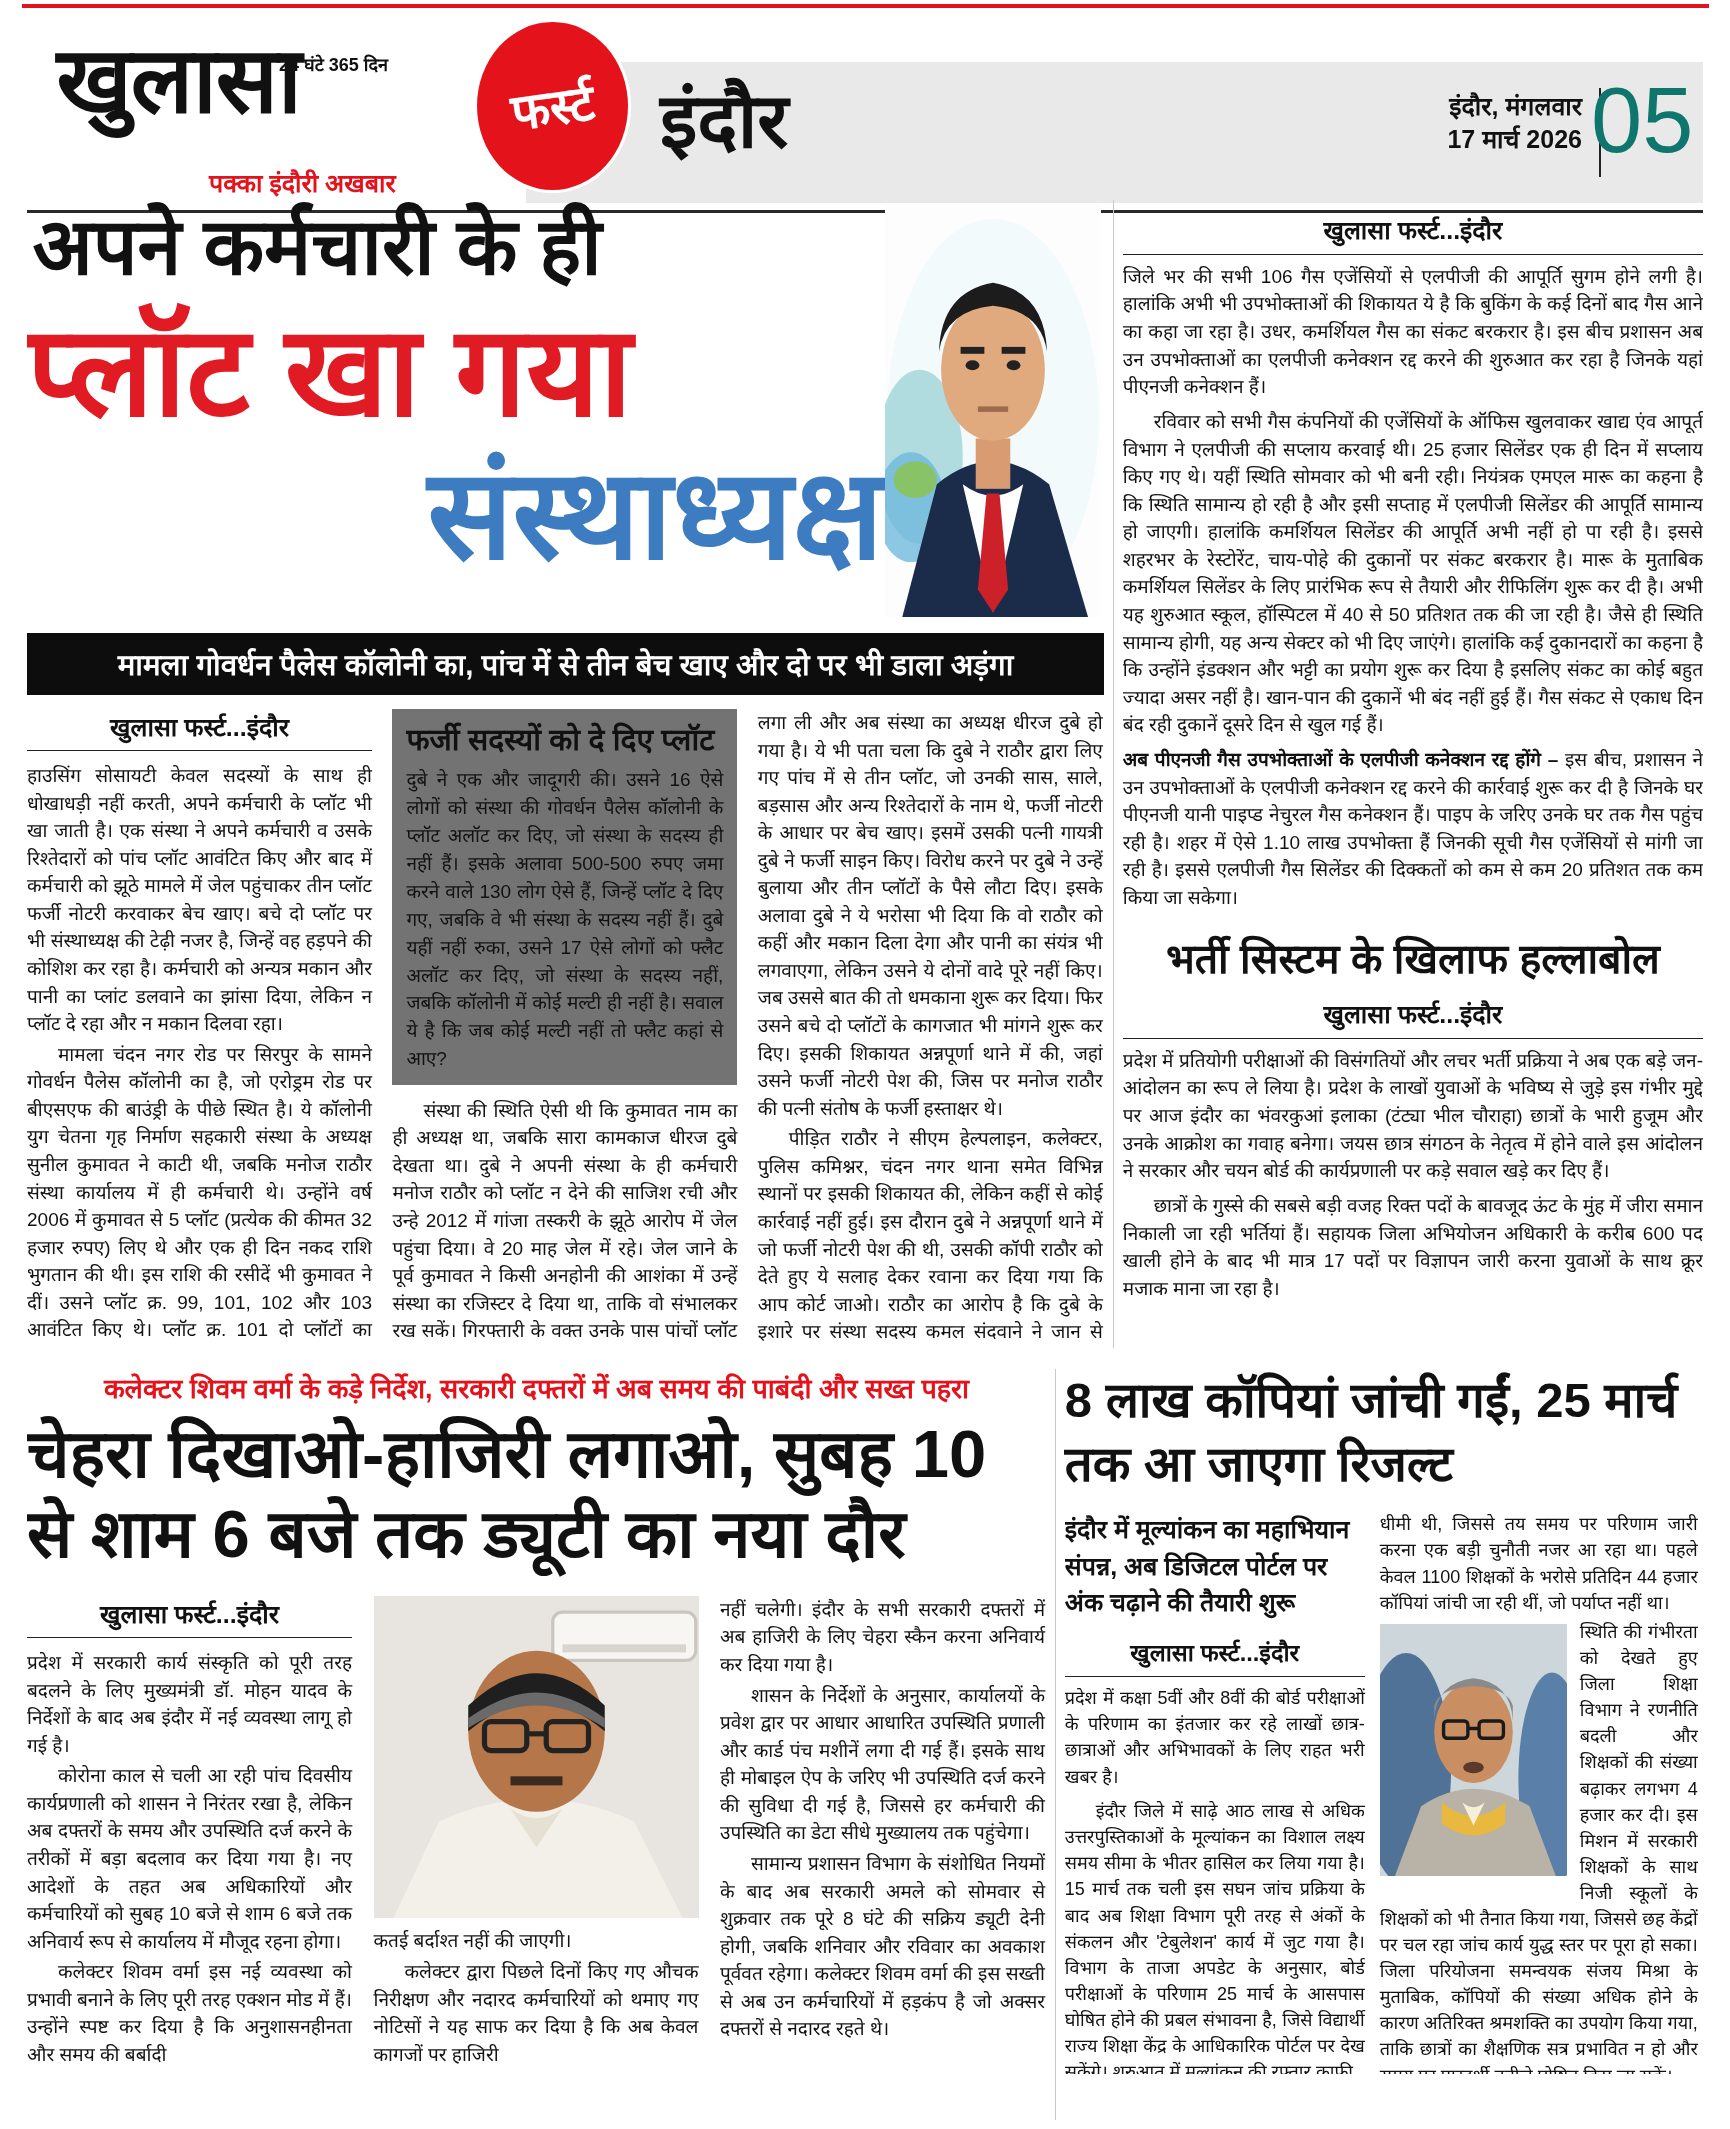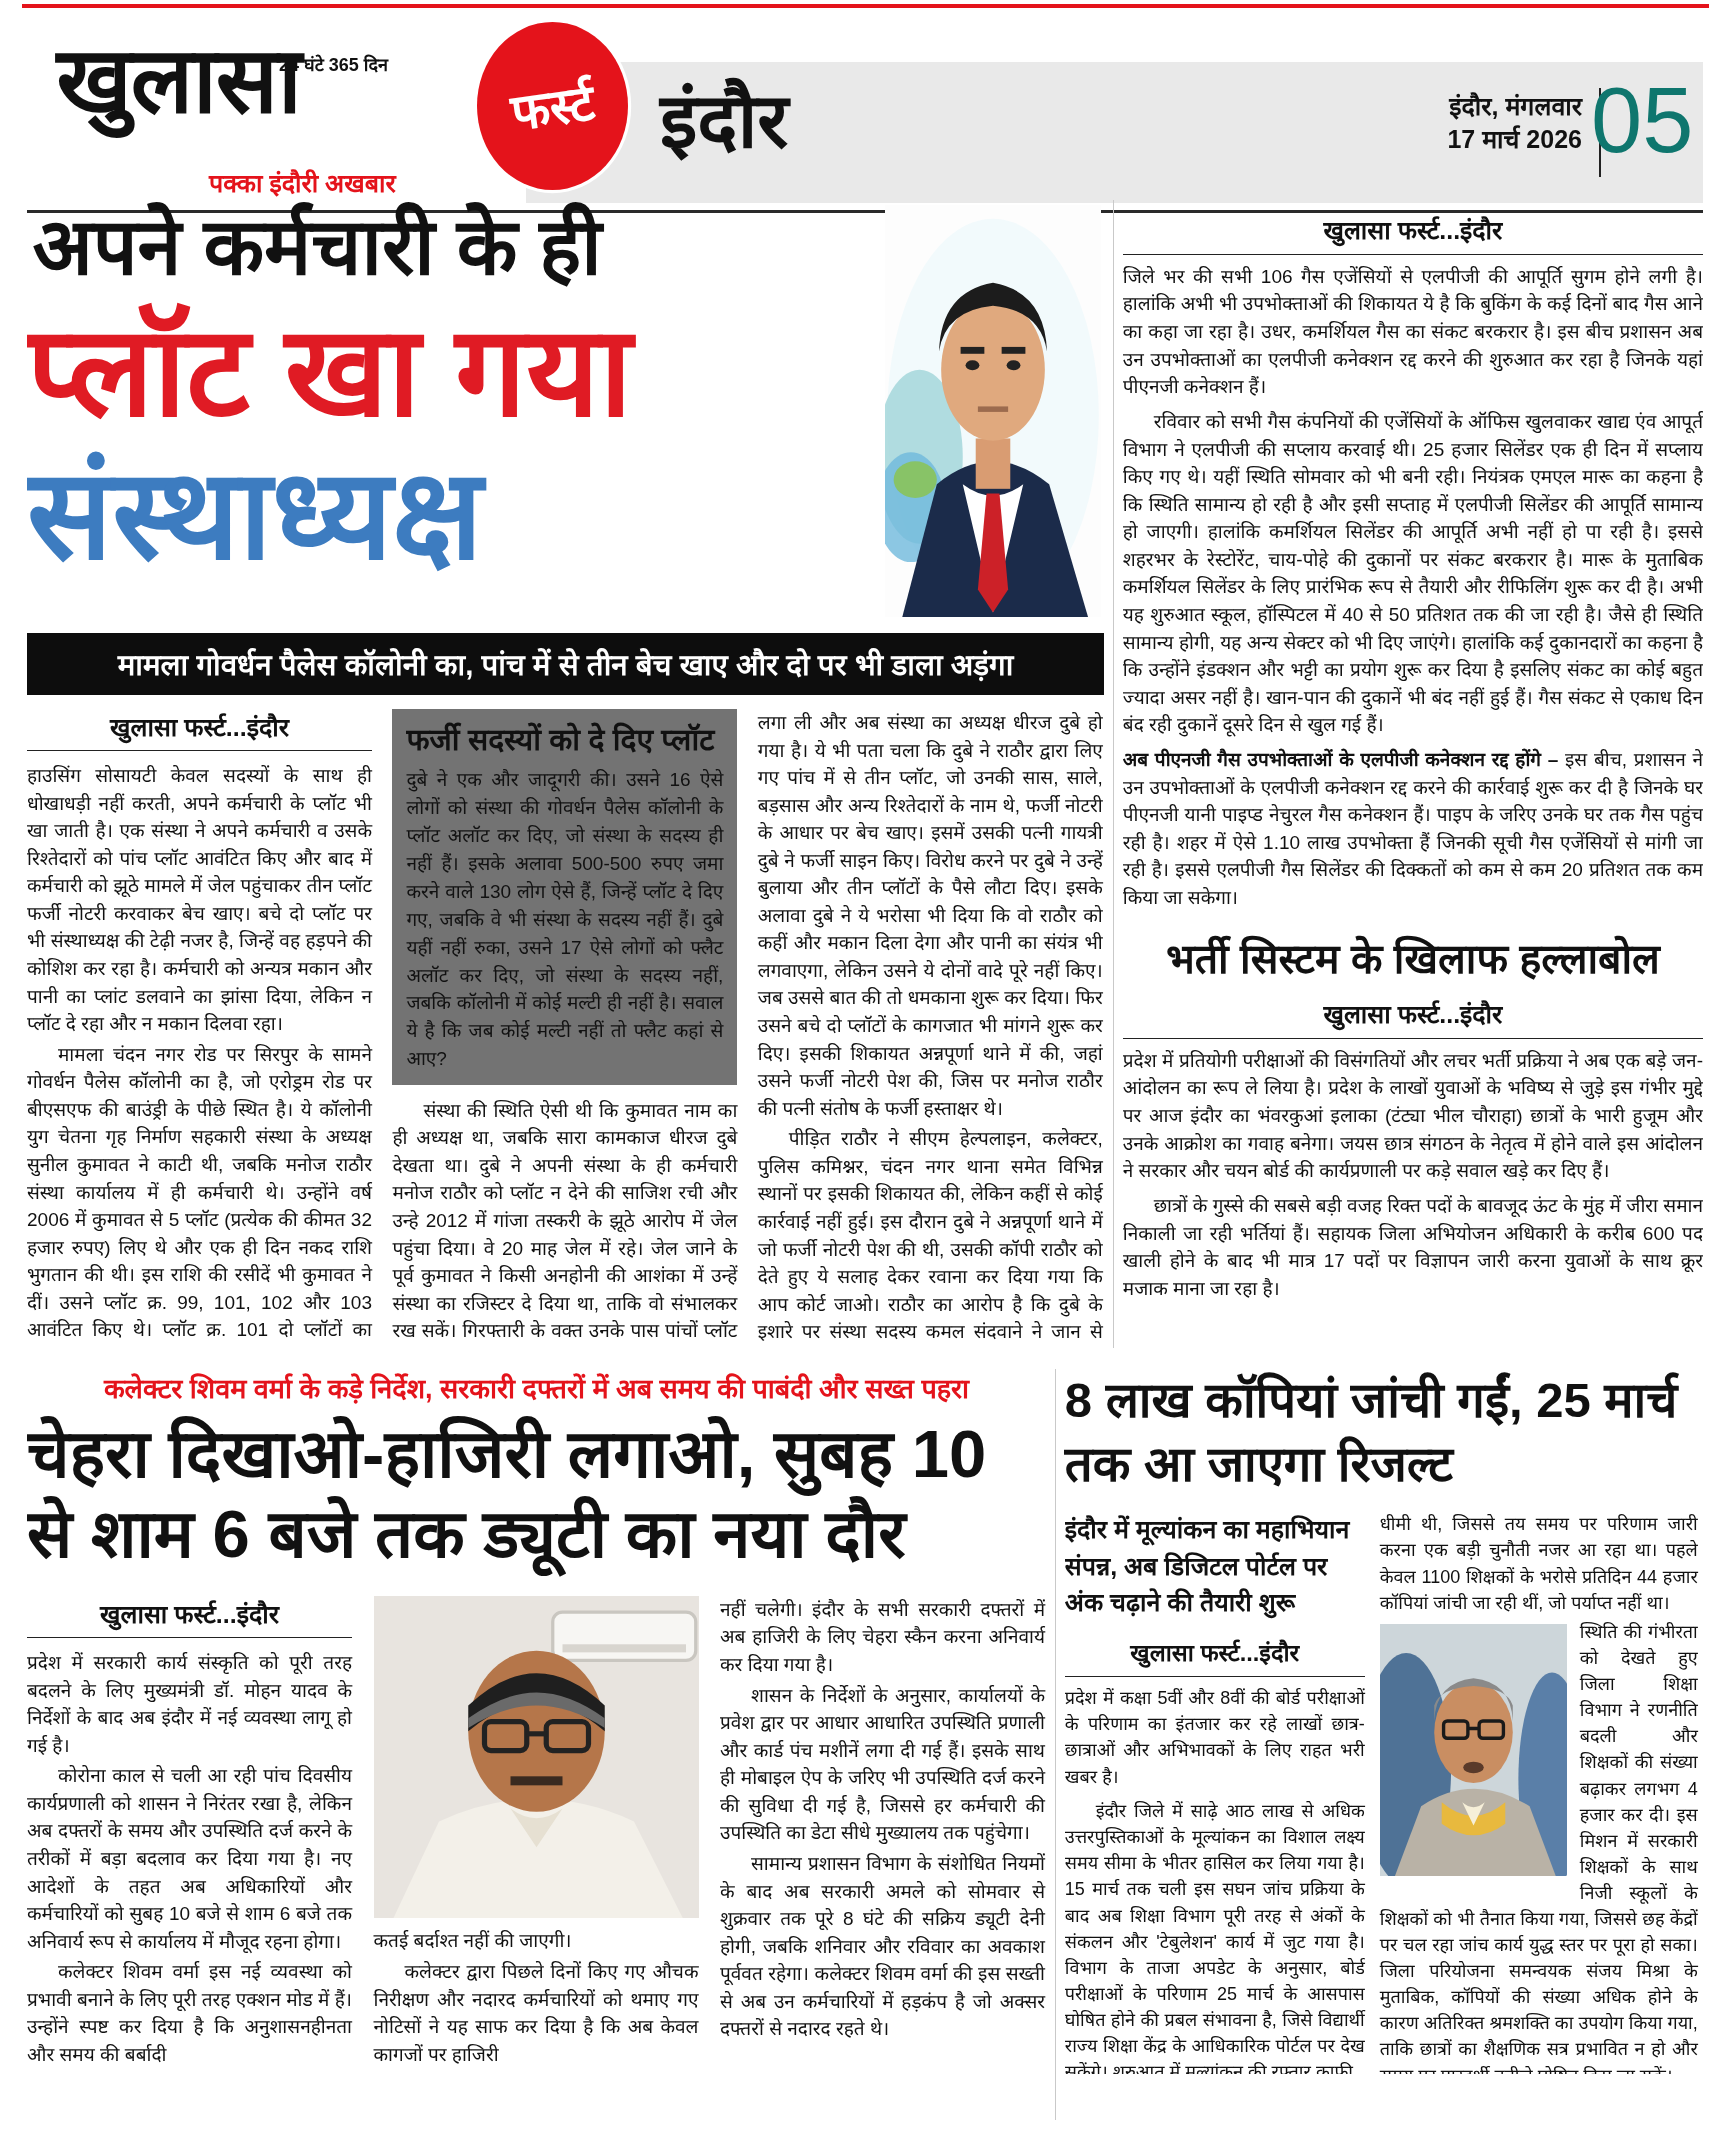--- a/index.html
+++ b/index.html
@@ -28,21 +28,21 @@
   p.ind{text-indent:31px;}
   .vrule{width:1.6px;background:#c9c9c9;margin:0 8.6px;}
 
   
   .main-row{position:absolute;top:200px;left:27px;right:27px;height:1148px;display:flex;overflow:hidden;}
   .lead{width:1077px;flex:none;}
   .lead-head{position:relative;height:424px;}
   .lead-title{width:856px;}
   .hl-black{font-size:79px;font-weight:900;line-height:1.12;margin:3.2px 0 0 5.4px;}
   .hl-red{font-size:126px;font-weight:900;line-height:1.02;color:#e01b24;margin:16px 0 0 0;}
-  .hl-blue{font-size:126px;font-weight:900;line-height:1.02;color:#3d7cc0;margin:15px 0 0 0;}
+  .hl-blue{font-size:126px;font-weight:900;line-height:1.02;color:#3d7cc0;margin:15px 0 0 0;text-align:right;}
   .lead-photo{position:absolute;right:3.2px;top:2.1px;width:216px;height:412px;}
   .lead-photo svg{width:100%;height:100%;display:block;}
   .lead-strap{margin-top:5.4px;background:#0d0d0d;color:#fff;font-size:29.5px;font-weight:800;
               text-align:center;padding:10.7px 5.4px;}
   .lead-cols{display:flex;gap:20.4px;margin-top:14px;height:633px;overflow:hidden;}
   .lcol{width:345px;flex:none;}
   .graybox{background:#737373;padding:14px 14px 11.8px;margin-bottom:11.8px;}
   .graybox h3{font-size:30px;font-weight:800;margin:0 0 8.6px 0;line-height:1.15;}
   .graybox p{font-size:19px;line-height:1.47;text-align:justify;margin:0;}
 

